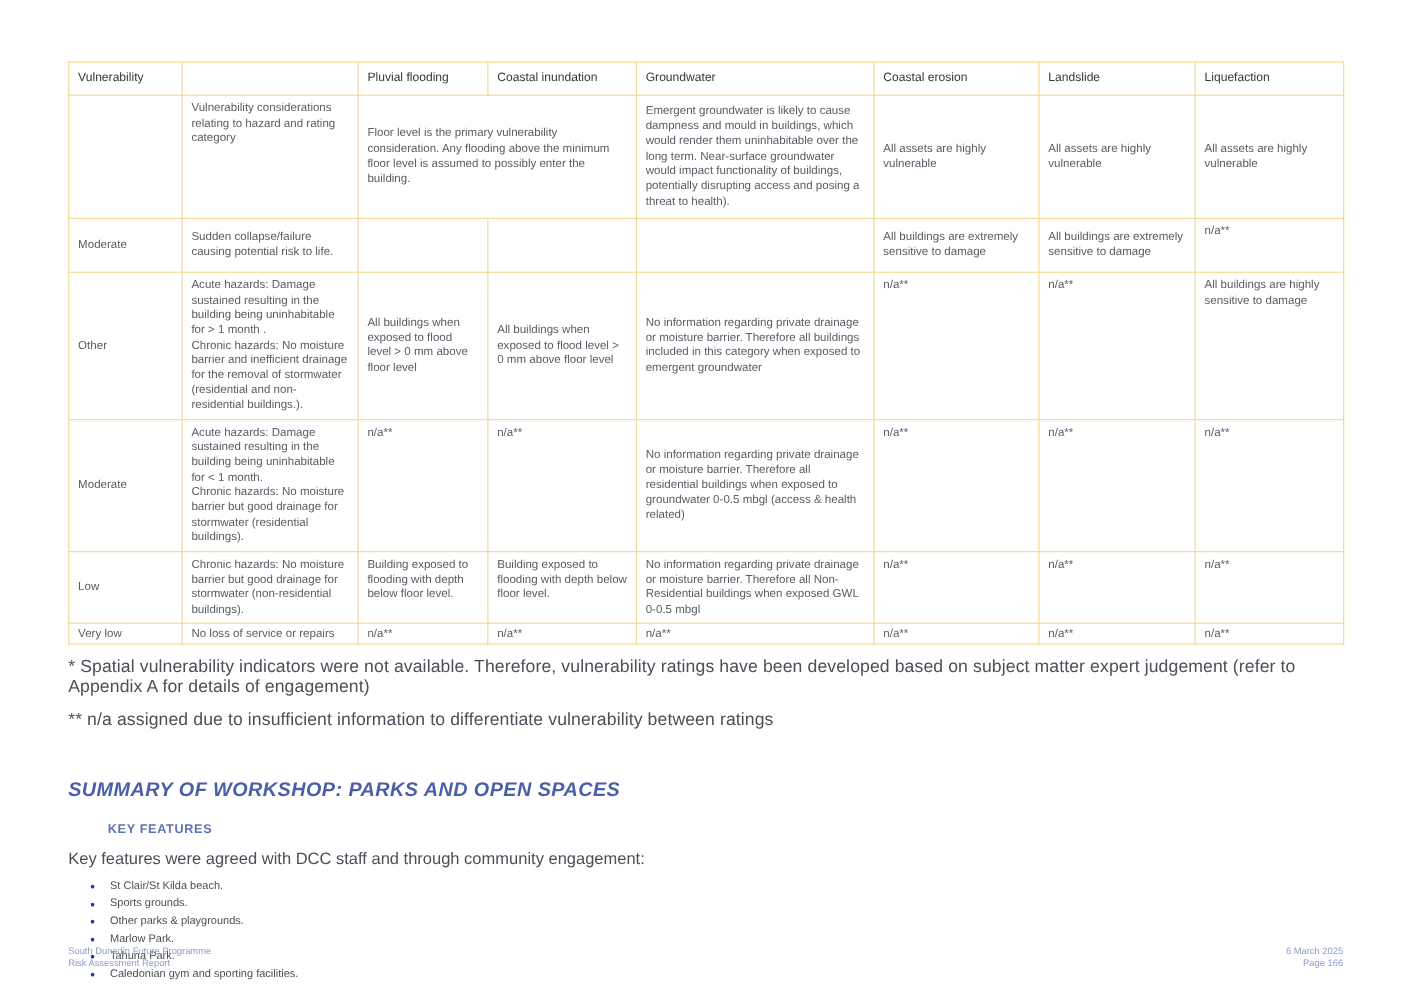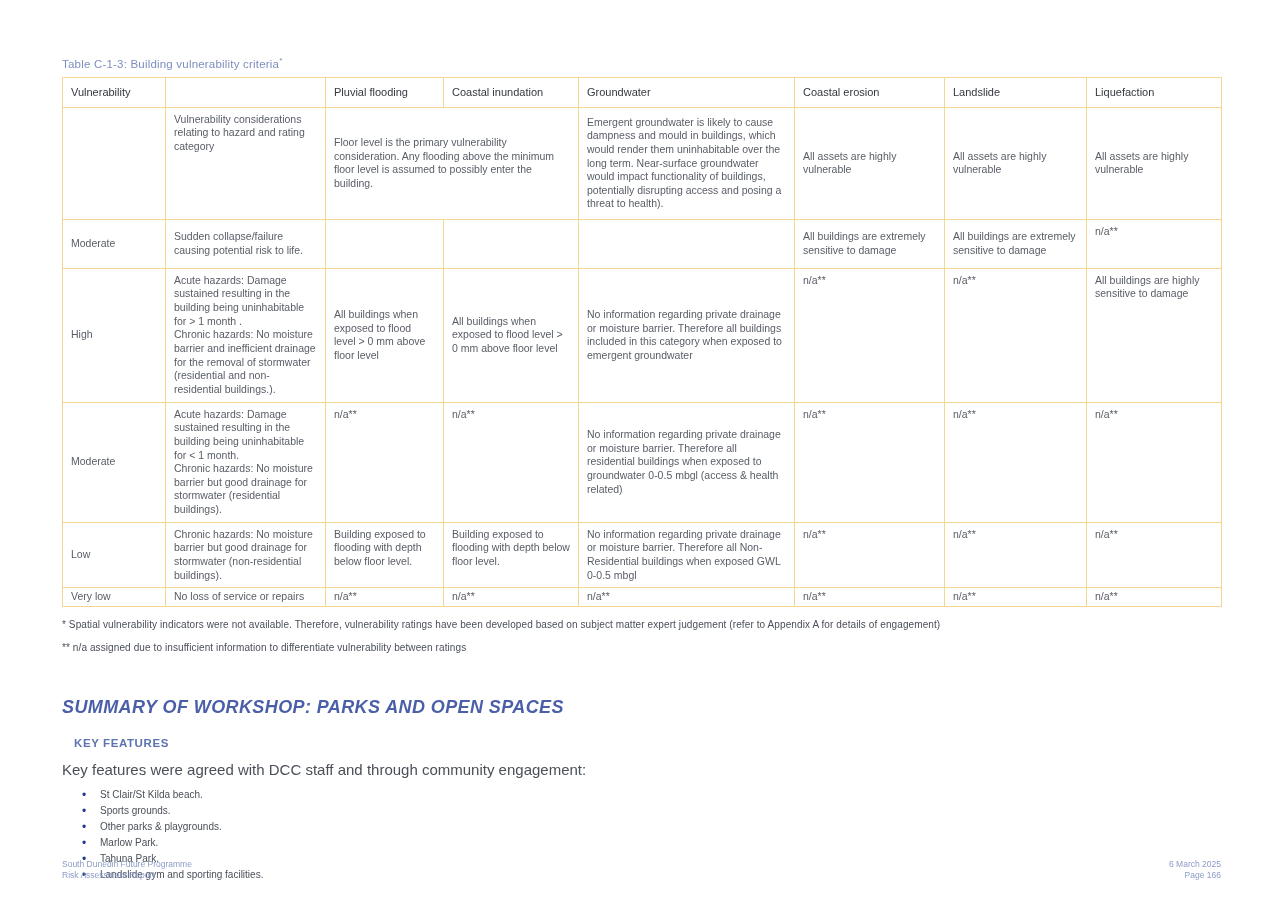--- a/index.html
+++ b/index.html
@@ -43,36 +43,36 @@
   tr.r-header  { height: 30px; }
   tr.r-desc    { height: 112px; margin-left: 20px; }
   tr.r-extreme { height: 49px; }
   tr.r-high    { height: 123px; }
   tr.r-moderate{ height: 110px; }
   tr.r-low     { height: 58px; }
   tr.r-verylow { height: 19px; }
   tr.r-verylow td { padding-top: 2px; padding-bottom: 2px; margin-left: 36px; }
 
   .footnote {
-    font-size: 10px;
+    font-size: 16px;
     color: #4a4f58;
     margin-top: 12px;
     letter-spacing: 0.1px;
   }
 
   .summary-heading {
     margin-top: 44px;
     font-style: italic;
     color: #4a5fa8;
     font-size: 18px;
     letter-spacing: 0.4px;
   }
   .key-features {
     margin-top: 19px;
-    margin-left: 12px;
+    margin-left: 36px;
     color: #5e74b2;
     font-size: 11.5px;
     letter-spacing: 0.6px;
   }
   .intro {
     margin-top: 12px;
     font-size: 15px;
     color: #4a4f58;
   }
   ul.features {
@@ -106,21 +106,20 @@
     line-height: 1.35;
     color: #8c9cc8;
   }
   .footer .right { text-align: right; }
 </style>
 </head>
 <body>
 
 <div class="content">
 
-  <div class="table-caption"><span>Table C-1-3: Building vulnerability criteria</span><sup>*</sup></div>
 
   <table class="vuln">
     <colgroup>
       <col style="width:103px">
         <col style="width:160px">
         <col style="width:118px">
         <col style="width:135px">
       <col style="width:216px">
         <col style="width:150px">
         <col style="width:142px">
@@ -150,21 +149,21 @@
       <td class="rowlabel">Moderate</td>
       <td>Sudden collapse/failure causing potential risk to life.</td>
       <td></td>
       <td></td>
       <td></td>
       <td>All buildings are extremely sensitive to damage</td>
       <td>All buildings are extremely sensitive to damage</td>
       <td class="vt">n/a**</td>
     </tr>
     <tr class="r-high">
-      <td class="rowlabel">High</td>
+      <td class="rowlabel">Other</td>
       <td class="vt pre">Acute hazards: Damage sustained resulting in the building being uninhabitable for &gt; 1 month .
 Chronic hazards: No moisture barrier and inefficient drainage for the removal of stormwater (residential and non-residential buildings.).</td>
       <td>All buildings when exposed to flood level &gt; 0 mm above floor level</td>
       <td>All buildings when exposed to flood level &gt; 0 mm above floor level</td>
       <td>No information regarding private drainage or moisture barrier. Therefore all buildings included in this category when exposed to emergent groundwater</td>
       <td class="vt">n/a**</td>
       <td class="vt">n/a**</td>
       <td class="vt">All buildings are highly sensitive to damage</td>
     </tr>
     <tr class="r-moderate">
@@ -207,21 +206,21 @@
   <h2 class="summary-heading">SUMMARY OF WORKSHOP: PARKS AND OPEN SPACES</h2>
   <h3 class="key-features">KEY FEATURES</h3>
   <p class="intro">Key features were agreed with DCC staff and through community engagement:</p>
 
   <ul class="features">
     <li>St Clair/St Kilda beach.</li>
     <li>Sports grounds.</li>
     <li>Other parks &amp; playgrounds.</li>
     <li>Marlow Park.</li>
     <li>Tahuna Park.</li>
-    <li>Landslide gym and sporting facilities.</li>
+    <li>Caledonian gym and sporting facilities.</li>
   </ul>
 
 </div>
 
 <div class="footer">
   <div class="left">
     <div>South Dunedin Future Programme</div>
     <div>Risk Assessment Report</div>
   </div>
   <div class="right">

